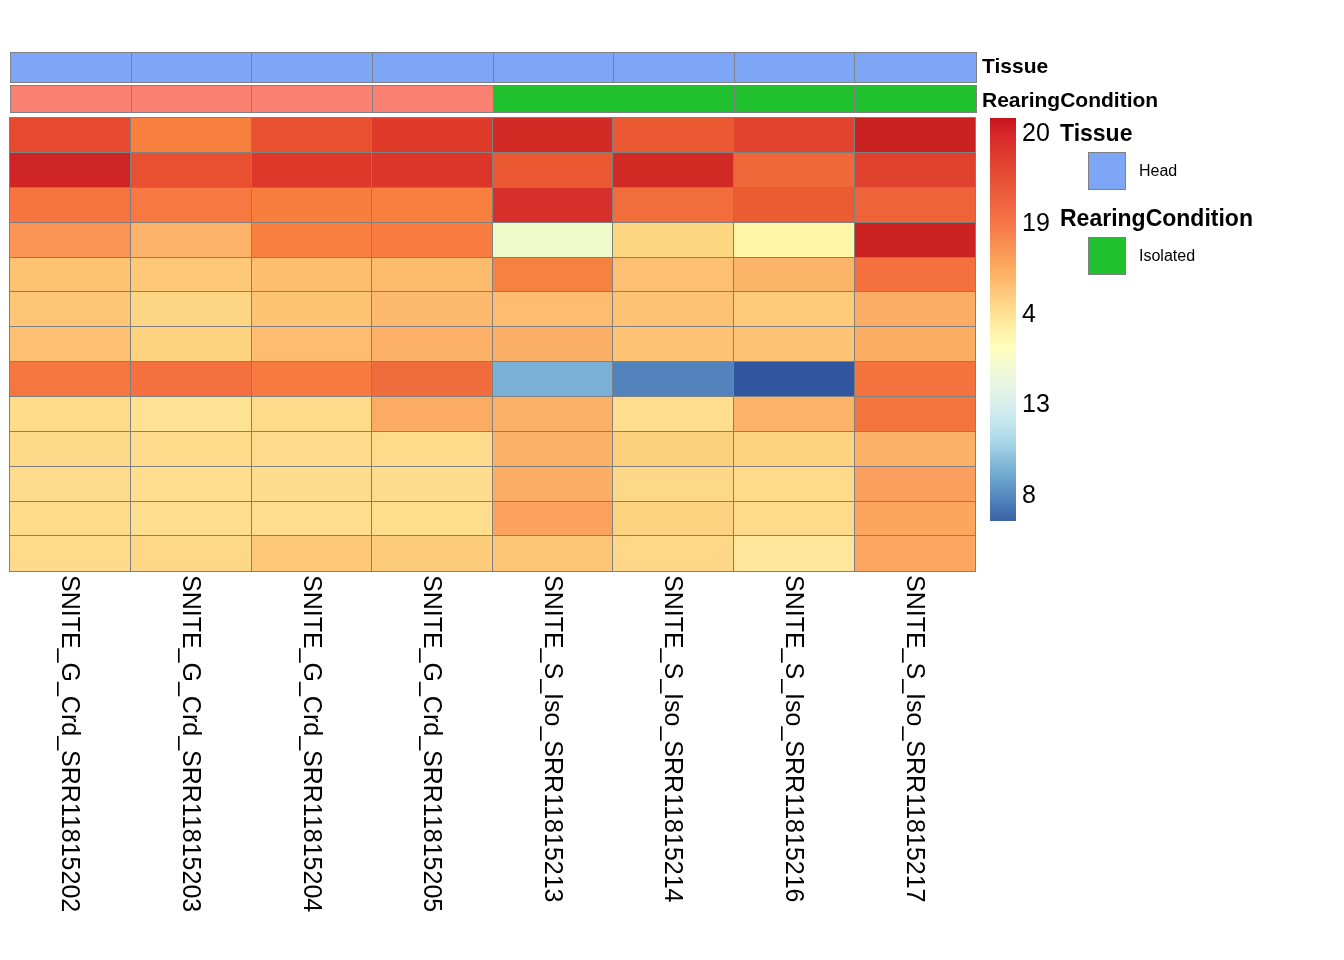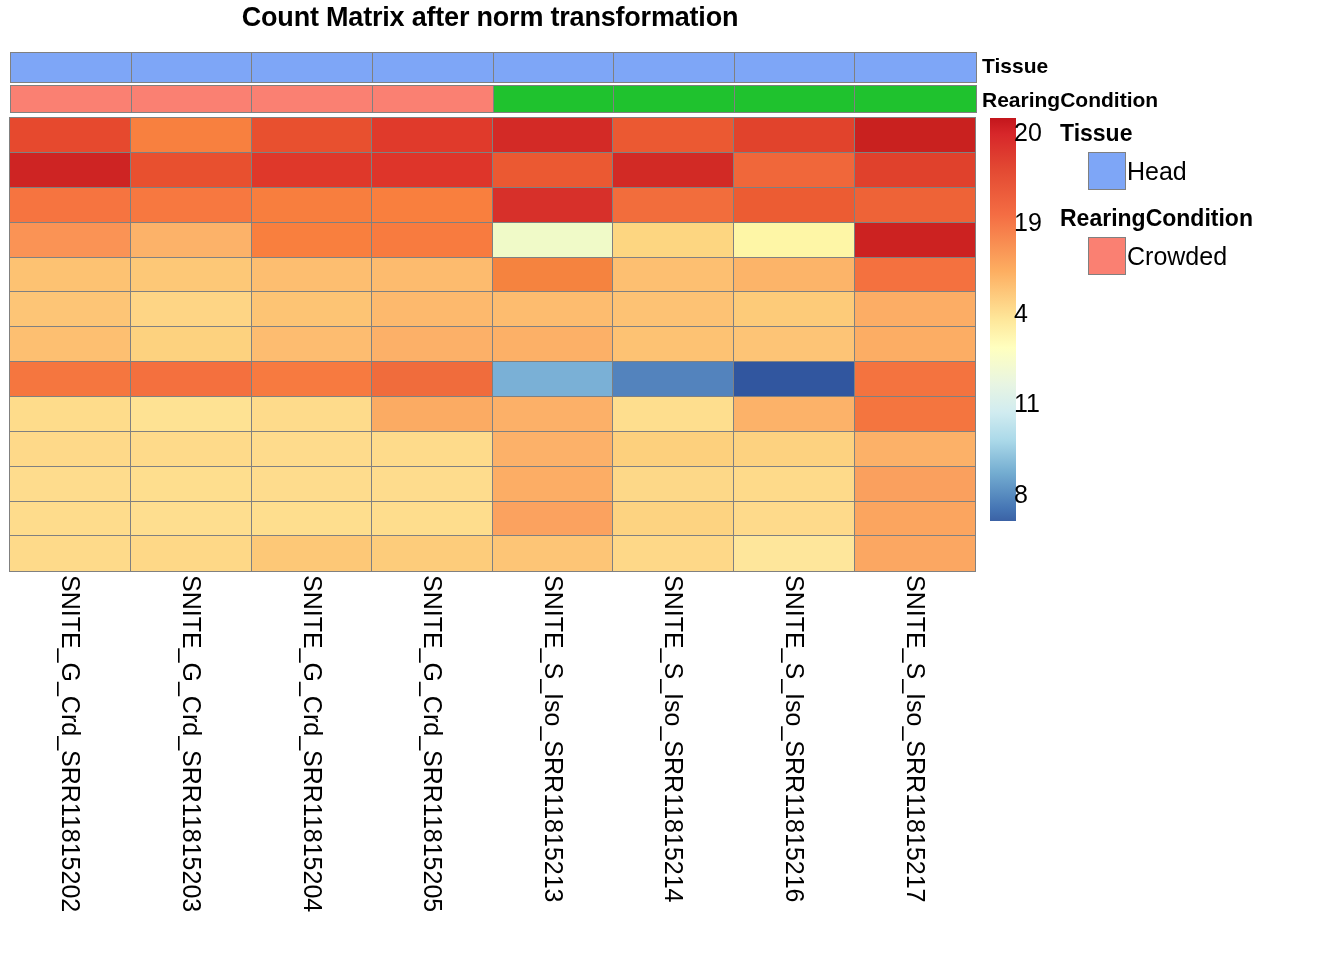--- a/index.html
+++ b/index.html
@@ -129,21 +129,21 @@
       #ffffbf 57%,
       #e8f5e2 66%,
       #d1ecf0 73%,
       #abd9e9 80%,
       #74add1 88%,
       #4575b4 97%,
       #3b62a5 100%);
   }
   .cb-tick {
     position: absolute;
-    left: 24px;
+    left: 32px;
     font-size: 25px;
     color: #000;
     white-space: nowrap;
     transform: translateY(-50%);
   }
 
   
   .legend-block { position: absolute; left: 1060px; }
   .legend-title {
     font-size: 23px;
@@ -159,34 +159,33 @@
   }
   .legend-swatch {
     width: 38px;
     height: 38px;
     box-sizing: border-box;
     border: 1.8px solid #808080;
     flex: 0 0 auto;
     margin-left: 28px;
   }
   .legend-label {
-    font-size: 25px;
-    color: #000;
-    margin-left: 1px;
+    font-size: 16px;
+    color: #000;
+    margin-left: 13px;
     white-space: nowrap;
   }
   #legend-tissue  { top: 120px; }
   #legend-rearing { top: 205px; }
 </style>
 </head>
 <body>
 
 <div id="stage">
 
-  <div id="plot-title">Count Matrix after norm transformation</div>
 
   <div class="anno-row" id="anno-tissue">
       <div class="anno-cell" style="background: rgb(126, 166, 247);"></div>
       <div class="anno-cell" style="background: rgb(126, 166, 247);"></div>
       <div class="anno-cell" style="background: rgb(126, 166, 247);"></div>
       <div class="anno-cell" style="background: rgb(126, 166, 247);"></div>
       <div class="anno-cell" style="background: rgb(126, 166, 247);"></div>
       <div class="anno-cell" style="background: rgb(126, 166, 247);"></div>
       <div class="anno-cell" style="background: rgb(126, 166, 247);"></div>
       <div class="anno-cell" style="background: rgb(126, 166, 247);"></div>
@@ -337,32 +336,32 @@
       <div class="col-label-wrap">
         <div class="col-label">SNITE_S_Iso_SRR11815217</div>
       </div>
     </div>
 
   <div id="colorbar-wrap">
     <div id="colorbar-gradient"></div>
   <div class="cb-tick" style="top: 13.5843px;">20</div>
       <div class="cb-tick" style="top: 104.146px;">19</div>
       <div class="cb-tick" style="top: 194.708px;">4</div>
-      <div class="cb-tick" style="top: 285.27px;">11</div>
+      <div class="cb-tick" style="top: 285.27px;">13</div>
       <div class="cb-tick" style="top: 375.831px;">8</div>
     </div>
 
   <div class="legend-block" id="legend-tissue">
     <div class="legend-title">Tissue</div>
   <div class="legend-entry">
         <div class="legend-swatch" style="background: rgb(126, 166, 247);"></div>
         <div class="legend-label">Head</div>
       </div>
     </div>
   <div class="legend-block" id="legend-rearing">
     <div class="legend-title">RearingCondition</div>
-      <div class="legend-entry">
-        <div class="legend-swatch" style="background: rgb(250, 128, 114);"></div>
-        <div class="legend-label">Crowded</div>
+  <div class="legend-entry">
+        <div class="legend-swatch" style="background: rgb(31, 194, 46);"></div>
+        <div class="legend-label">Isolated</div>
       </div>
     </div>
 
 </div>
 
 </body></html>

